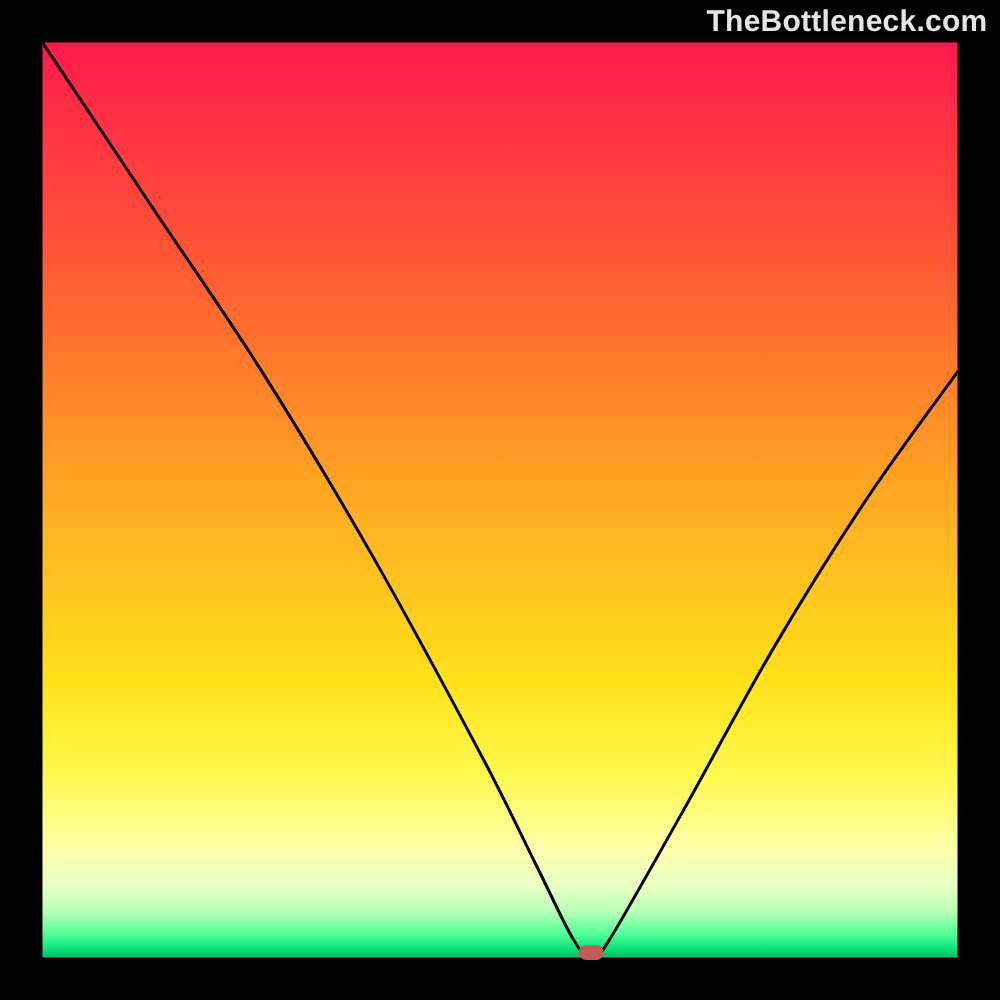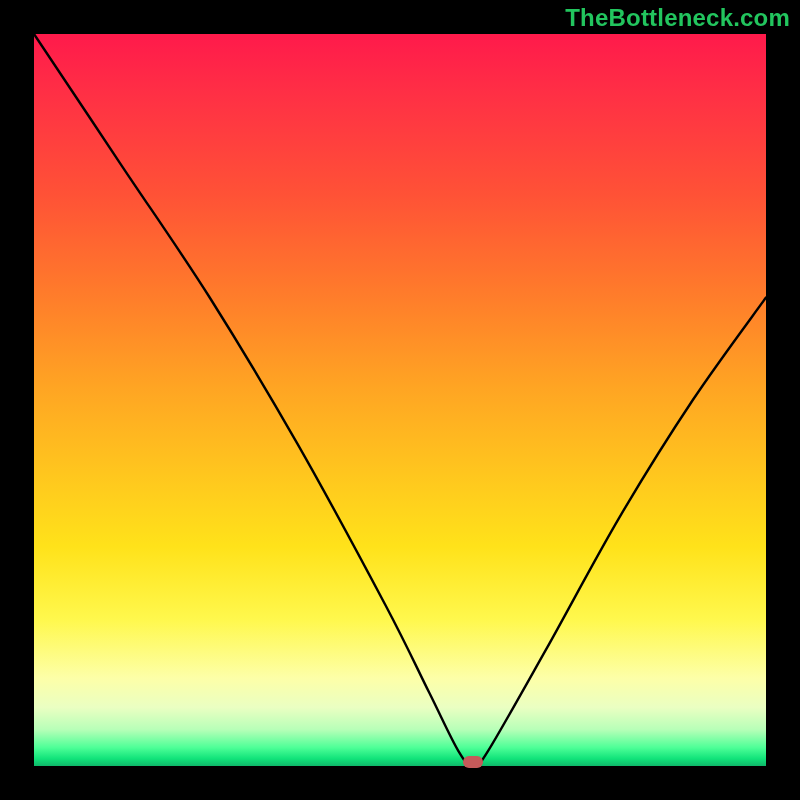--- a/index.html
+++ b/index.html
@@ -16,21 +16,21 @@
     width: 800px;
     height: 800px;
     background: #000;
   }
   .watermark {
     position: absolute;
     top: 4px;
     right: 10px;
     font-size: 24px;
     font-weight: 600;
-    color: #22c55e;
+    color: #e5e5e5;
     letter-spacing: 0.2px;
   }
   .plot {
     position: absolute;
     left: 34px;
     top: 34px;
     width: 732px;
     height: 732px;
     border: 0;
   }

